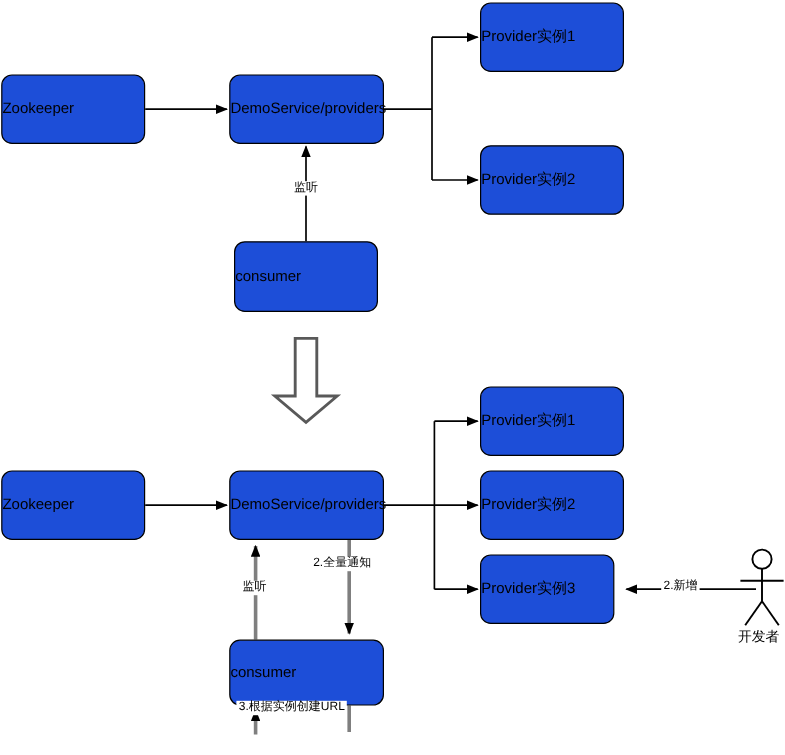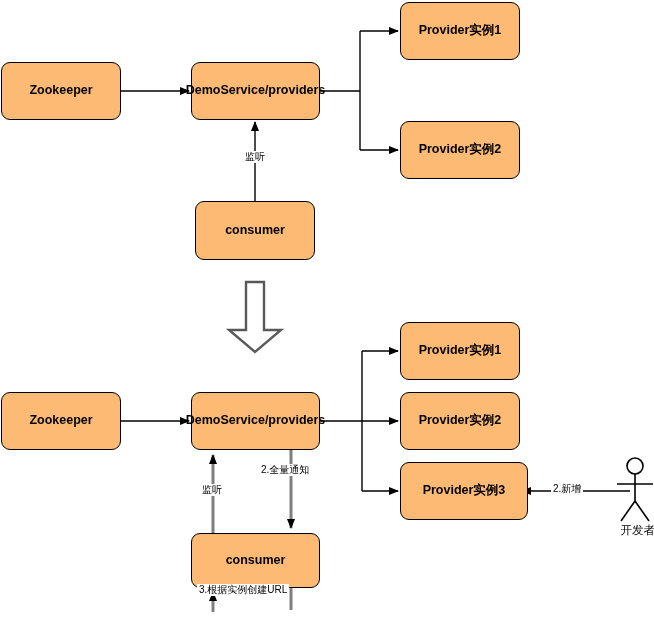--- a/index.html
+++ b/index.html
@@ -20,47 +20,46 @@
     left: 0;
     top: 0;
     width: 654px;
     height: 629px;
   }
   .node {
     position: absolute;
     box-sizing: border-box;
     border: 1.4px solid #000000;
     border-radius: 9px;
-    background: #fdba74;
+    background: #1d4ed8;
     display: flex;
     align-items: center;
-    justify-content: center;
+    justify-content: flex-start;
     text-align: center;
     color: #000000;
     font-size: 12.5px;
     line-height: 1.25;
     z-index: 3;
-    font-weight: bold;
   }
   .edge-label {
     position: absolute;
     color: #000000;
     font-size: 10px;
     line-height: 1.2;
     white-space: nowrap;
     background: #ffffff;
     padding: 0 2px;
     z-index: 4;
   }
   .actor-label {
     position: absolute;
     color: #000000;
     font-size: 11.5px;
     white-space: nowrap;
-    text-align: right;
+    text-align: left;
     z-index: 4;
   }
 </style>
 </head>
 <body>
 
 <div id="canvas">
 
   <svg class="layer" viewBox="0 0 654 629">
     <defs>
@@ -145,21 +144,21 @@
   </div>
   <div class="node" style="left:191px; top:392px; width:129px; height:58px;">
     <span>DemoService/providers</span>
   </div>
   <div class="node" style="left:400px; top:322px; width:120px; height:58px;">
     <span>Provider实例1</span>
   </div>
   <div class="node" style="left:400px; top:392px; width:120px; height:58px;">
     <span>Provider实例2</span>
   </div>
-  <div class="node" style="left:400px; top:462px; width:128px; height:58px;">
+  <div class="node" style="left:400px; top:462px; width:112px; height:58px;">
     <span>Provider实例3</span>
   </div>
   <div class="node" style="left:191px; top:533px; width:129px; height:55px;">
     <span>consumer</span>
   </div>
 
   <div class="edge-label" style="left:200px; top:484px;">监听</div>
   <div class="edge-label" style="left:259px; top:464px;">2.全量通知</div>
   <div class="edge-label" style="left:551px; top:483px;">2.新增</div>
   <div class="edge-label" style="left:197px; top:584px;">3.根据实例创建URL</div>

